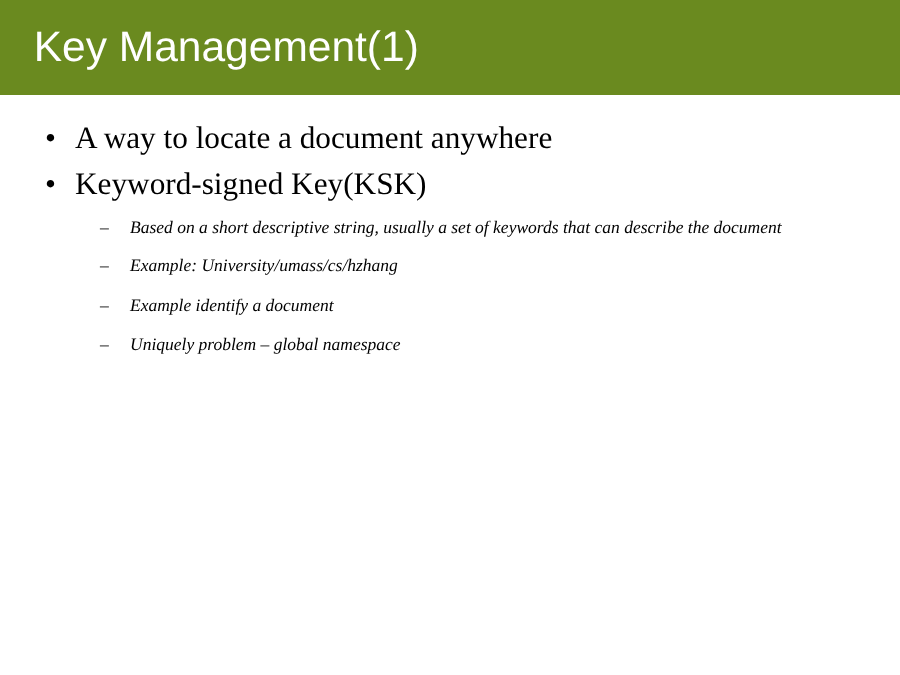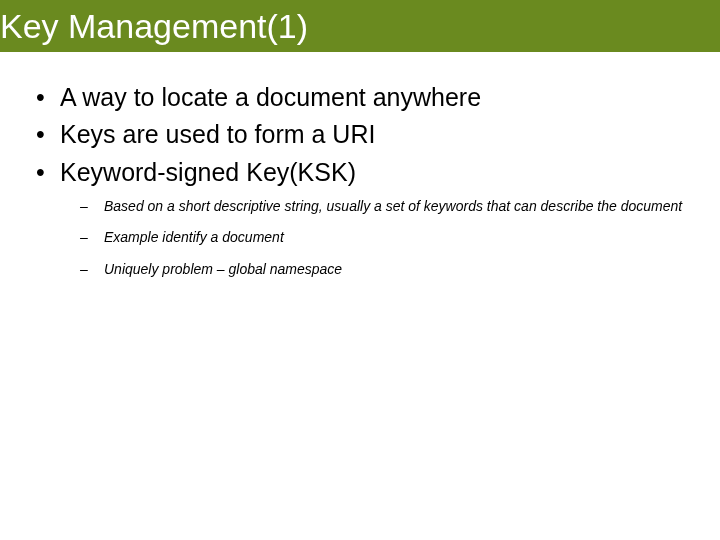--- a/index.html
+++ b/index.html
@@ -14,36 +14,37 @@
   .slide {
     width: 720px;
     height: 540px;
     position: relative;
     box-sizing: border-box;
   }
   .title-bar {
     background: #6b8e23; 
     background: #6a8a1f;
     width: 100%;
-    height: 52px;
+    height: 76px;
     display: flex;
     align-items: center;
-    padding-left: 0;
+    padding-left: 27px;
     box-sizing: border-box;
   }
   .title-bar .title {
     color: #ffffff;
     font-size: 34px;
     font-weight: normal;
   }
   .body {
-    padding: 30px 30px 0 30px;
+    padding: 19px 30px 0 30px;
     color: #000000;
     font-size: 25px;
     line-height: 1.25;
+    font-family: Liberation Serif, serif;
   }
   ul.level1 {
     list-style: none;
     margin: 0;
     padding: 0;
   }
   ul.level1 > li {
     position: relative;
     padding-left: 30px;
     margin-bottom: 6px;
@@ -77,24 +78,24 @@
 </head>
 <body>
 
 <div class="slide">
   <div class="title-bar">
     <span class="title">Key Management(1)</span>
   </div>
   <div class="body">
     <ul class="level1">
       <li><span>A way to locate a document anywhere</span></li>
-      <li><span>Keys are used to form a URI</span></li>
       <li>
         <span>Keyword-signed Key(KSK)</span>
         <ul class="level2">
           <li><span>Based on a short descriptive string, usually a set of keywords that can describe the document</span></li>
+          <li><span>Example: University/umass/cs/hzhang</span></li>
           <li><span>Example identify a document</span></li>
           <li><span>Uniquely problem – global namespace</span></li>
         </ul>
       </li>
     </ul>
   </div>
 </div>
 
 </body></html>

